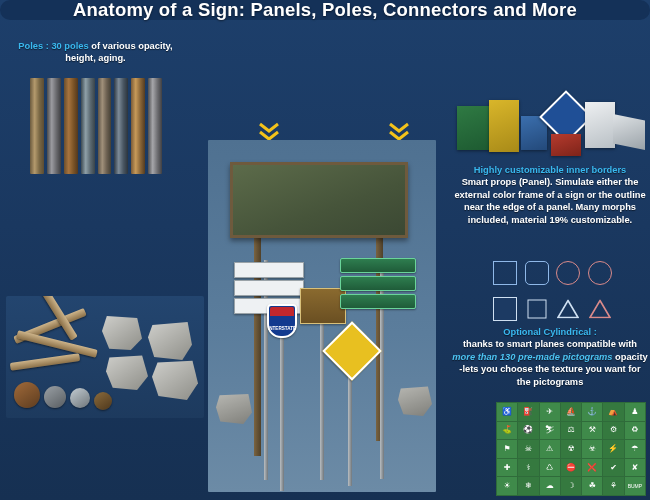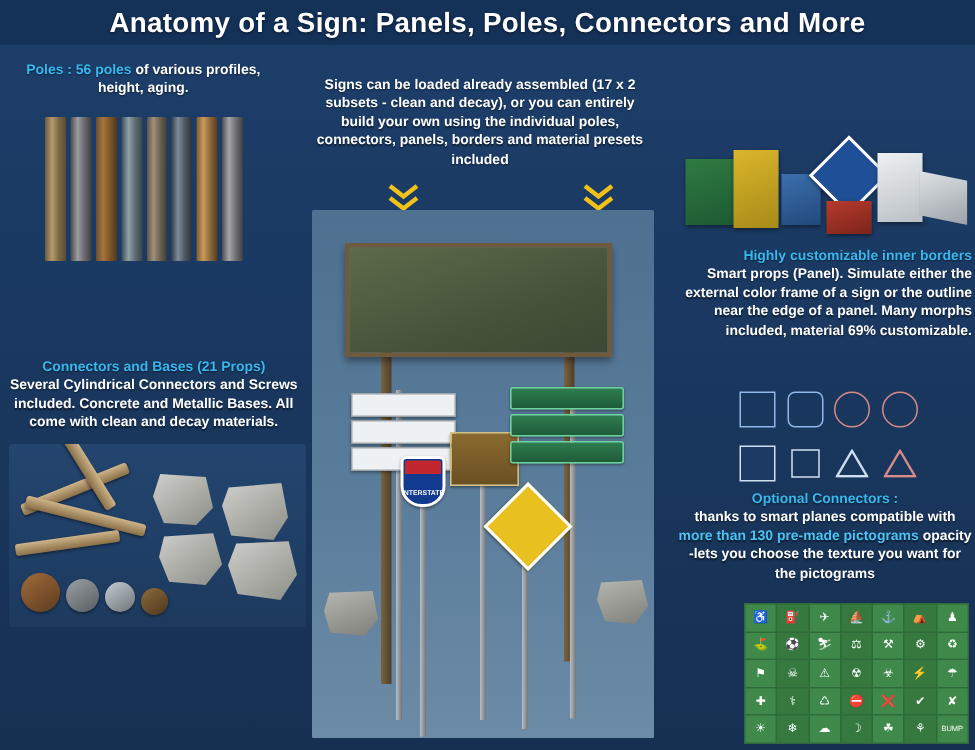--- a/index.html
+++ b/index.html
@@ -17,25 +17,26 @@
   .page {
     position: absolute;
     inset: 0;
     background: linear-gradient(180deg, #1d3f6b 0%, #1a3860 45%, #163052 100%);
   }
   
   .title-bar {
     position: absolute;
     left: 0; top: 0;
     width: 650px;
-    height: 30px;
+    height: 20px;
     background: #143158;
     display: flex;
     align-items: center;
     justify-content: center;
+    border-radius: 13px;
   }
   .title-bar .title {
     color: #ffffff;
     font-size: 18.5px;
     font-weight: bold;
     letter-spacing: 0.2px;
     text-shadow: 0 1px 2px rgba(0,0,0,0.5);
   }
   
   .cap {
@@ -45,20 +46,21 @@
     font-weight: bold;
     line-height: 12.4px;
     text-align: center;
     text-shadow: 0 1px 1px rgba(0,0,0,0.55);
   }
   .cap .hl {
     color: #39b8ef;
   }
   .cap .hl2 {
     color: #4cc3f2;
+    font-style: italic;
   }
   
   #cap-poles { left: 8px; top: 40px; width: 175px; }
   #poles-img {
     position: absolute;
     left: 30px; top: 78px;
     width: 132px; height: 96px;
   }
   #cap-connectors { left: 0px; top: 238px; width: 205px; }
   #connectors-img {
@@ -88,21 +90,21 @@
   #chev-left { left: 258px; top: 122px; }
   #chev-right { left: 388px; top: 122px; }
 
   
   #cap-panels { left: 452px; top: 36px; width: 196px; }
   #panels-img {
     position: absolute;
     left: 455px; top: 96px;
     width: 192px; height: 66px;
   }
-  #cap-borders { left: 452px; top: 164px; width: 196px; text-align: right; }
+  #cap-borders { left: 452px; top: 164px; width: 196px; }
   #borders-img {
     position: absolute;
     left: 490px; top: 256px;
     width: 125px; height: 70px;
   }
   #cap-pictos { left: 452px; top: 326px; width: 196px; }
   #pictos-img {
     position: absolute;
     left: 496px; top: 402px;
     width: 150px; height: 94px;
@@ -287,61 +289,56 @@
 </head>
 <body>
 
 <div class="page">
 
   <div class="title-bar">
     <div class="title">Anatomy of a Sign: Panels, Poles, Connectors and More</div>
   </div>
 
   <div class="cap" id="cap-poles">
-    <span class="hl">Poles : 56 poles</span>
-    <span>of various profiles, height, aging.</span>
+    <span class="hl">Poles : 30 poles</span>
+    <span>of various opacity, height, aging.</span>
   </div>
 
   <div id="poles-img">
     <div class="poles-wrap">
       <div class="pole p1"></div>
       <div class="pole p2"></div>
       <div class="pole p3"></div>
       <div class="pole p4"></div>
       <div class="pole p5"></div>
       <div class="pole p6"></div>
       <div class="pole p7"></div>
       <div class="pole p8"></div>
     </div>
   </div>
 
-  <div class="cap" id="cap-connectors">
-    <span class="hl">Connectors and Bases (21 Props)</span><br>
-    <span>Several Cylindrical Connectors and Screws included. Concrete and Metallic Bases. All come with clean and decay materials.</span>
-  </div>
 
   <div id="connectors-img">
     <div class="conn-scene">
       <div class="rod" style="left:6px; top:26px; width:76px; transform:rotate(-22deg);"></div>
       <div class="rod" style="left:10px; top:44px; width:82px; transform:rotate(14deg);"></div>
       <div class="rod" style="left:4px; top:62px; width:70px; transform:rotate(-8deg);"></div>
       <div class="rod" style="left:24px; top:14px; width:58px; transform:rotate(58deg);"></div>
       <div class="rock" style="left:96px; top:20px; width:40px; height:34px; clip-path:polygon(12% 0,88% 6%,100% 66%,72% 100%,18% 96%,0 44%);"></div>
       <div class="rock" style="left:142px; top:26px; width:44px; height:38px; clip-path:polygon(10% 8%,90% 0,100% 60%,78% 100%,14% 92%,0 40%);"></div>
       <div class="rock" style="left:100px; top:58px; width:42px; height:36px; clip-path:polygon(8% 10%,86% 4%,100% 62%,74% 100%,16% 94%,0 48%);"></div>
       <div class="rock" style="left:146px; top:64px; width:46px; height:40px; clip-path:polygon(12% 6%,88% 2%,100% 58%,76% 100%,14% 90%,0 42%);"></div>
       <div class="disc" style="left:8px; top:86px; width:26px; height:26px; background:linear-gradient(145deg,#a06a3a,#5d3c1f);"></div>
       <div class="disc" style="left:38px; top:90px; width:22px; height:22px; background:linear-gradient(145deg,#9aa0a5,#585d61);"></div>
       <div class="disc" style="left:64px; top:92px; width:20px; height:20px; background:linear-gradient(145deg,#c3ccd2,#6e7579);"></div>
       <div class="disc" style="left:88px; top:96px; width:18px; height:18px; background:linear-gradient(145deg,#8b6b3c,#4d371c);"></div>
     </div>
   </div>
 
 
-  <div class="cap" id="cap-signs">Signs can be loaded already assembled (17 x 2 subsets - clean and decay), or you can entirely build your own using the individual poles, connectors, panels, borders and material presets included</div>
 
   <div class="chev" id="chev-left">
     <svg width="22" height="24" viewBox="0 0 22 24" aria-hidden="true">
       <polyline points="2,2 11,9 20,2" fill="none" stroke="#f3c21a" stroke-width="3"></polyline>
       <polyline points="2,10 11,17 20,10" fill="none" stroke="#f3c21a" stroke-width="3"></polyline>
     </svg>
   </div>
   <div class="chev" id="chev-right">
     <svg width="22" height="24" viewBox="0 0 22 24" aria-hidden="true">
       <polyline points="2,2 11,9 20,2" fill="none" stroke="#f3c21a" stroke-width="3"></polyline>
@@ -391,21 +388,21 @@
       <div class="pnl" style="left:66px; top:20px; width:26px; height:34px; background:linear-gradient(160deg,#3b6fae,#23497a);"></div>
       <div class="pnl" style="left:92px; top:2px; width:34px; height:34px; background:#1f4f96; transform:rotate(45deg); border:2px solid #fff;"></div>
       <div class="pnl" style="left:96px; top:38px; width:30px; height:22px; background:linear-gradient(160deg,#b63b2e,#7d2319);"></div>
       <div class="pnl" style="left:130px; top:6px; width:30px; height:46px; background:linear-gradient(160deg,#eef0f2,#b9c0c5);"></div>
       <div class="pnl" style="left:158px; top:18px; width:32px; height:36px; background:linear-gradient(160deg,#dfe3e6,#9aa2a8); clip-path:polygon(0 0,100% 18%,100% 100%,0 82%);"></div>
     </div>
   </div>
 
   <div class="cap" id="cap-borders">
     <span class="hl">Highly customizable inner borders</span><br>
-    <span>Smart props (Panel). Simulate either the external color frame of a sign or the outline near the edge of a panel. Many morphs included, material 69% customizable.</span>
+    <span>Smart props (Panel). Simulate either the external color frame of a sign or the outline near the edge of a panel. Many morphs included, material 19% customizable.</span>
   </div>
 
   <div id="borders-img">
     <div class="borders-grid">
       <div class="bshape">
           <i class="sq"></i>
         </div>
       <div class="bshape">
           <i class="sq-round"></i>
         </div>
@@ -432,21 +429,21 @@
         <i class="tri-out">
           <svg width="22" height="19" viewBox="0 0 22 19" aria-hidden="true">
             <polygon points="11,1 21,18 1,18" fill="none" stroke="#d98a8a" stroke-width="1.6"></polygon>
           </svg>
         </i>
       </div>
     </div>
   </div>
 
   <div class="cap" id="cap-pictos">
-    <span class="hl">Optional Connectors :</span><br>
+    <span class="hl">Optional Cylindrical :</span><br>
     <span>thanks to smart planes compatible with</span>
     <span class="hl2">more than 130 pre-made pictograms</span>
     <span>opacity -lets you choose the texture you want for the pictograms</span>
   </div>
 
   <div id="pictos-img">
     <div class="picto-grid" id="picto-grid">
         <div class="picto-cell">♿</div>
         <div class="picto-cell alt">⛽</div>
         <div class="picto-cell">✈</div>

